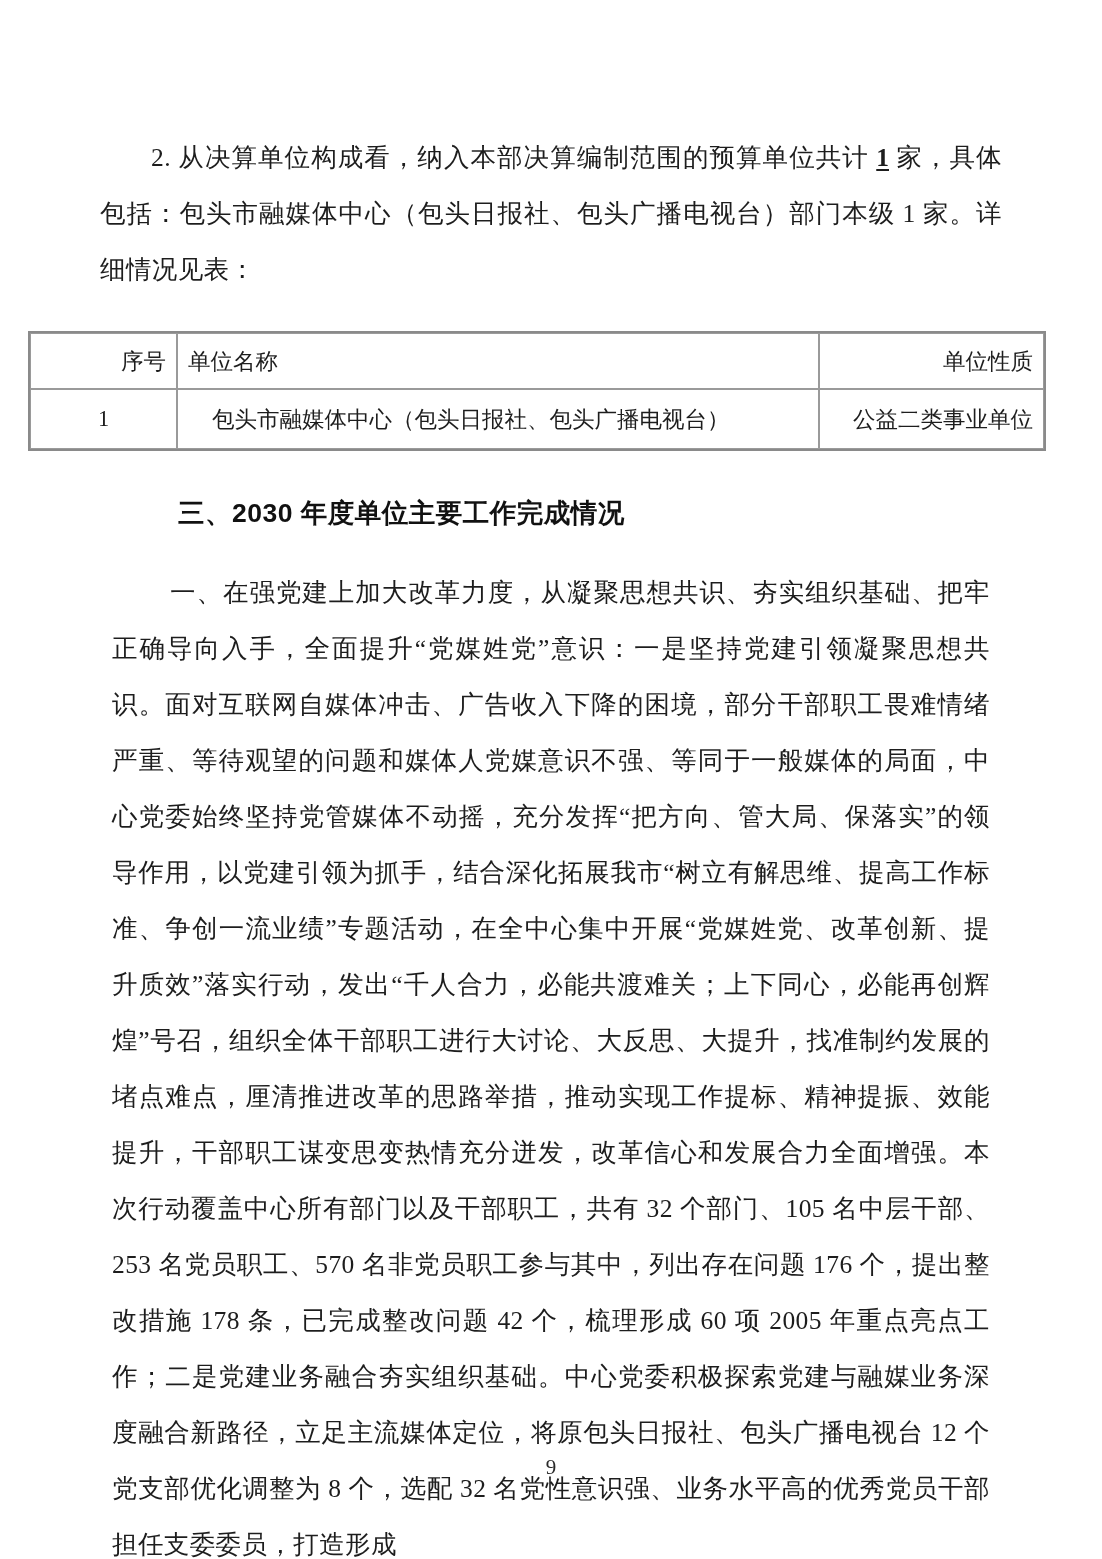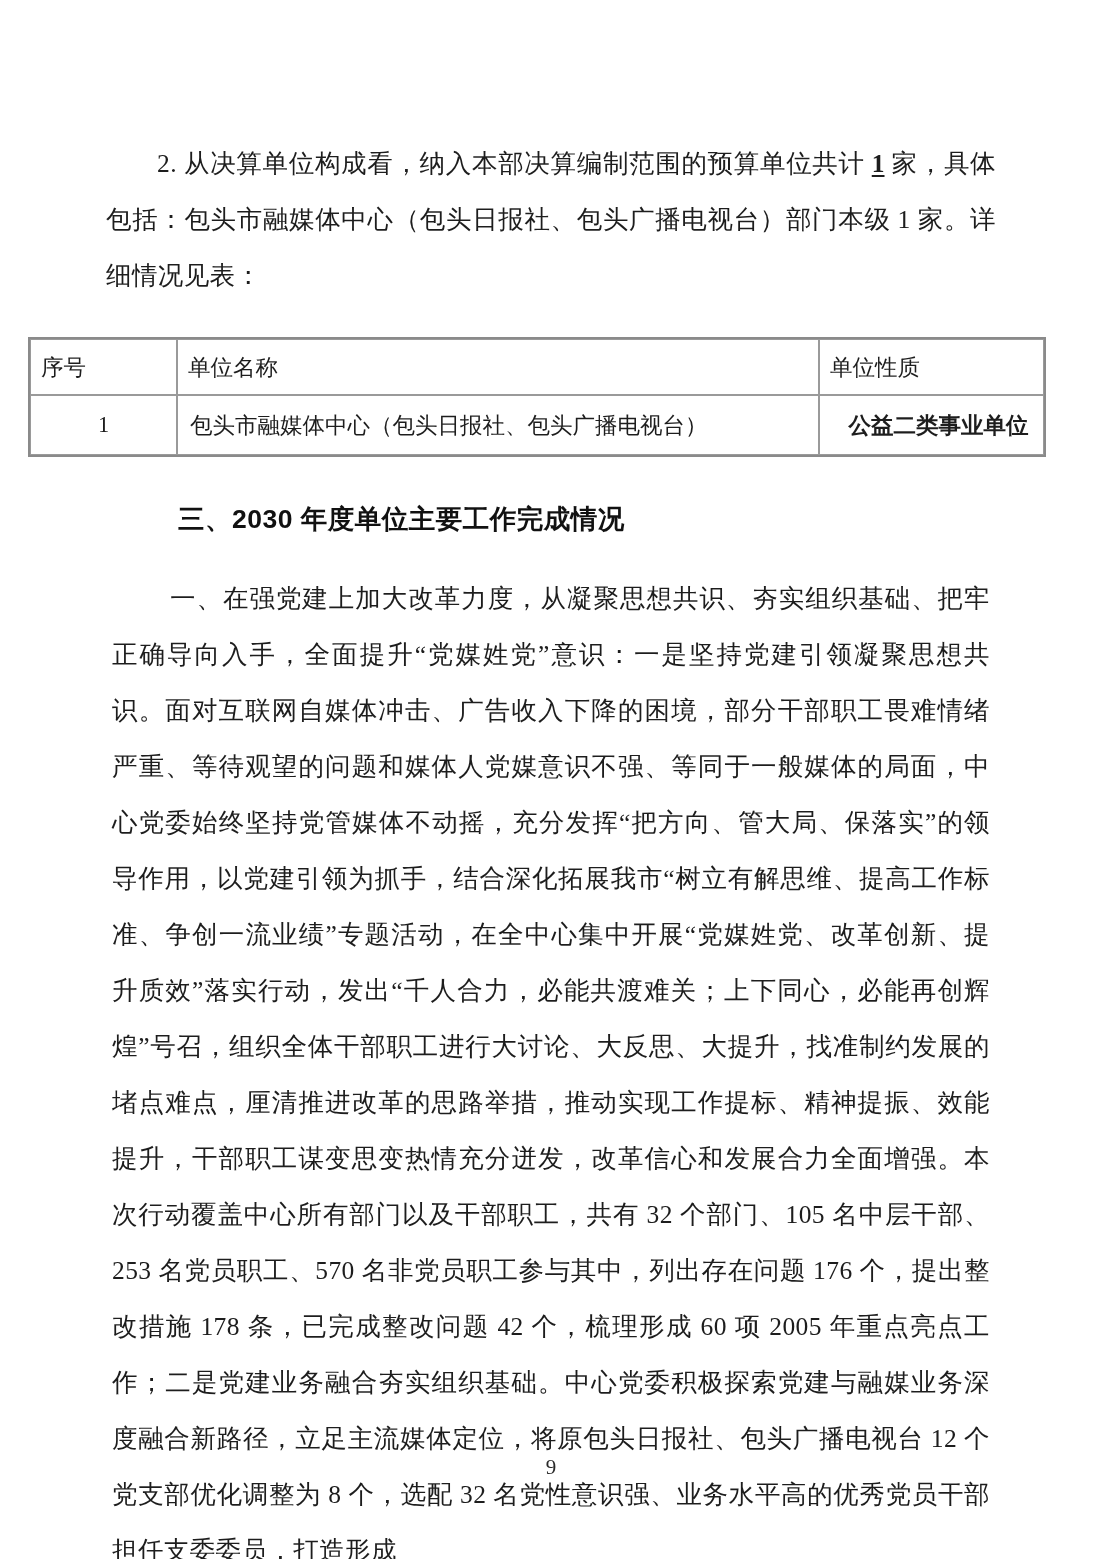--- a/index.html
+++ b/index.html
@@ -32,21 +32,21 @@
     width: 902px;
   }
 
   
   .para {
     font-size: 25.5px;
     line-height: 56px;
     text-align: justify;
     text-justify: inter-ideograph;
     letter-spacing: 0.4px;
-    margin: 6px;
+    margin: 0;
     color: #1d1d1d;
   }
   .para.indent2 {
     text-indent: 51px;
   }
   .para.indent-wide {
     text-indent: 58px;
   }
   .num {
     font-family: "Liberation Serif", serif;
@@ -71,29 +71,29 @@
     table-layout: fixed;
     border: 2px solid #8a8a8a;
   }
   table.unit-table td {
     border: 1px solid #9a9a9a;
     font-size: 22.5px;
     color: #1d1d1d;
     padding: 0 10px;
     vertical-align: middle;
   }
-  tr.hdr td { height: 54px; text-align: left; }
+  tr.hdr td { height: 54px; text-align: right; }
   tr.bdy td { height: 58px; }
   td.c-no   { width: 125px; text-align: center; }
   td.c-name { width: 620px; }
   td.c-name.hdrcell { text-align: left; }
   td.c-type { width: auto; }
-  td.c-type.hdrcell { text-align: left; }
-  td.c-name.bodycell { text-align: left; padding-left: 12px; }
-  td.c-type.bodycell { text-align: center; padding-left: 24px; font-weight: bold; }
+  td.c-type.hdrcell { text-align: right; }
+  td.c-name.bodycell { text-align: left; padding-left: 34px; }
+  td.c-type.bodycell { text-align: right; padding-left: 24px; }
 
   
   h2.sec-heading {
     margin: 34px 0 0 0;
     padding-left: 78px;
     font-family: "Liberation Sans", "DejaVu Sans", sans-serif;
     font-weight: 700;
     font-size: 26.5px;
     line-height: 56px;
     letter-spacing: 0.5px;

